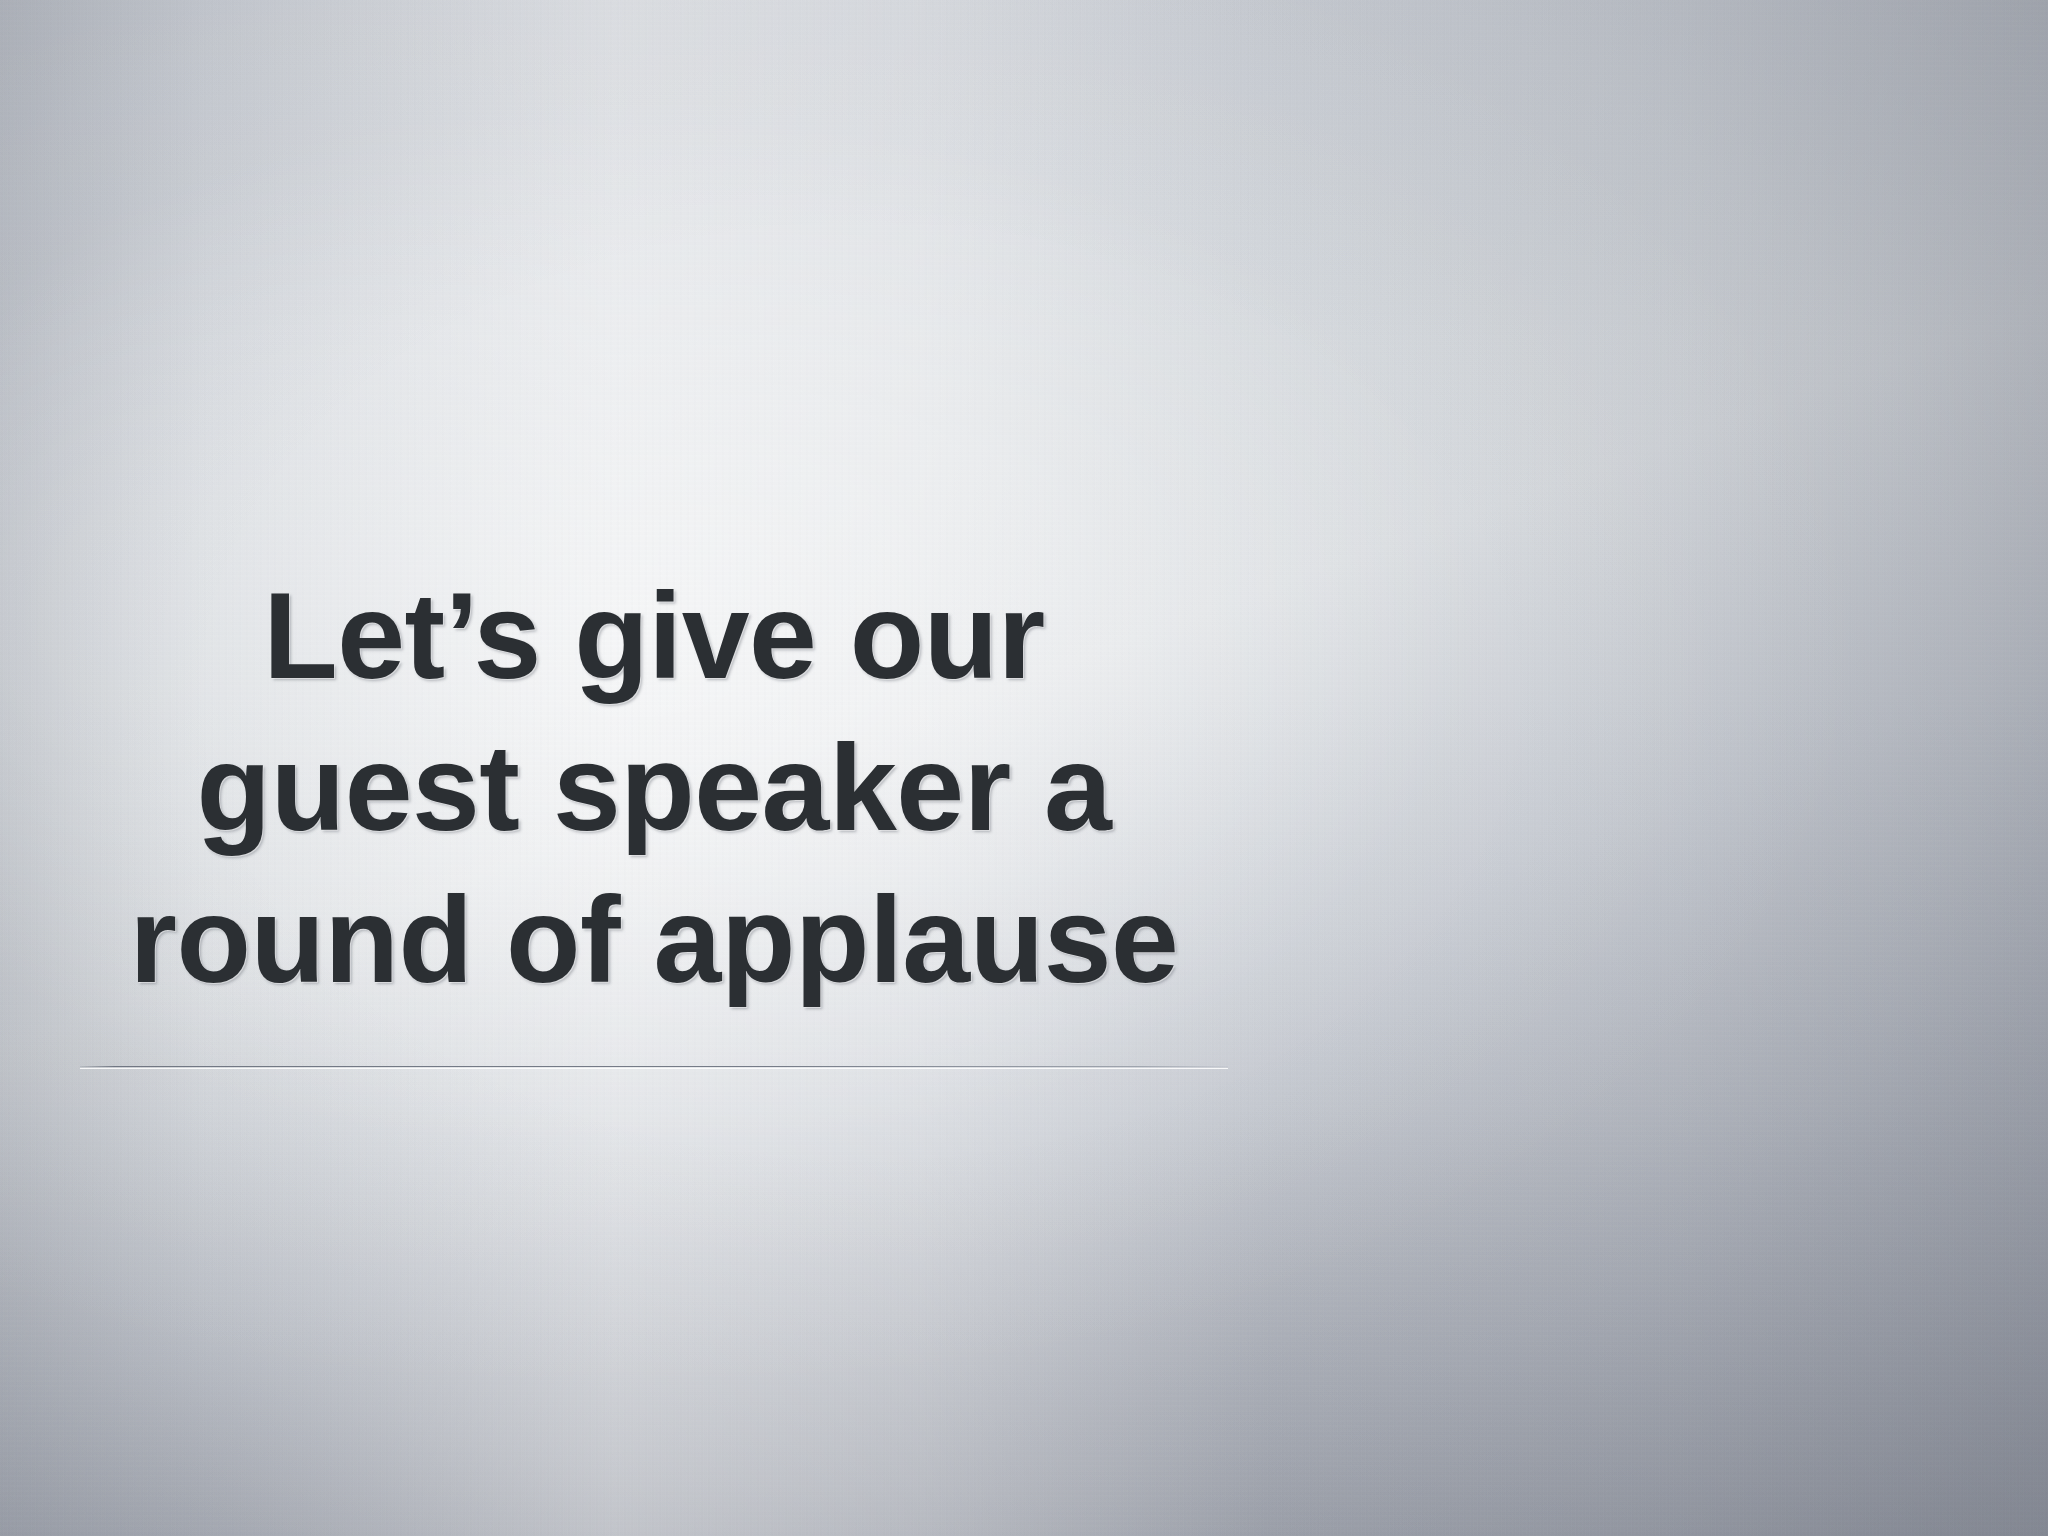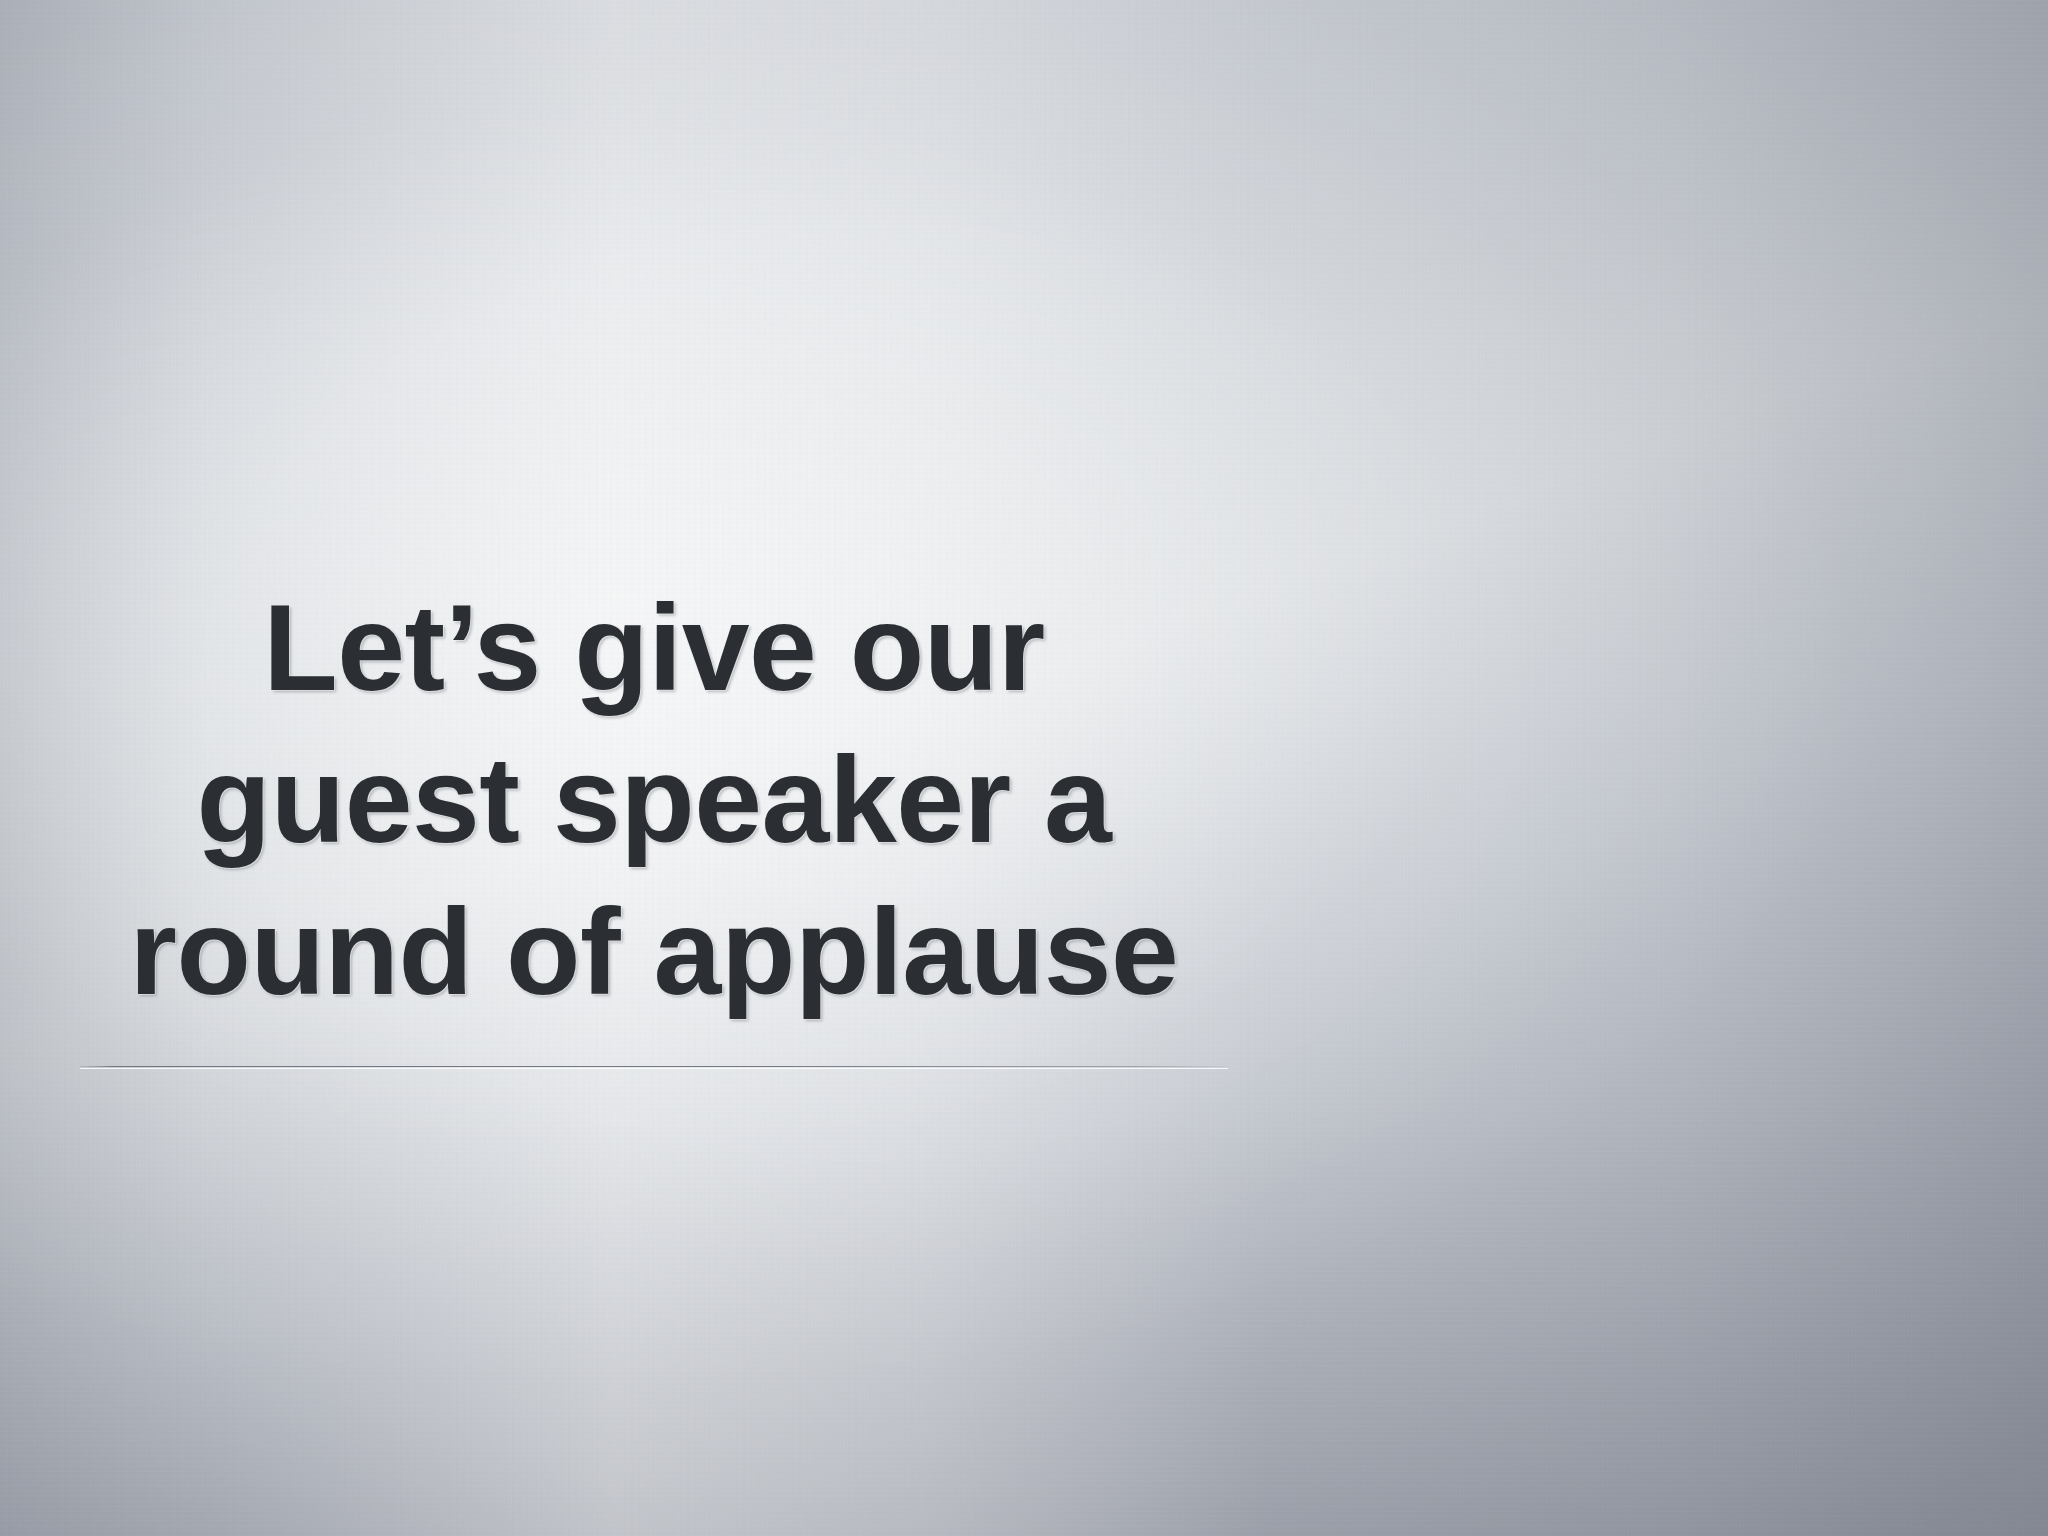--- a/index.html
+++ b/index.html
@@ -100,21 +100,21 @@
 
   
   #title-block {
     position: absolute;
     left: 80px;
     top: 560px;
     width: 1148px;
   }
 
   #slide-title {
-    margin: 12px;
+    margin: 0;
     text-align: center;
     font-size: 122px;
     line-height: 152px;
     font-weight: bold;
     color: #2b2f33;
     letter-spacing: -0.5px;
     white-space: pre-line;
     text-shadow:
       1px 1px 0 rgba(255,255,255,0.45),
       2px 2px 3px rgba(90,95,105,0.40),

